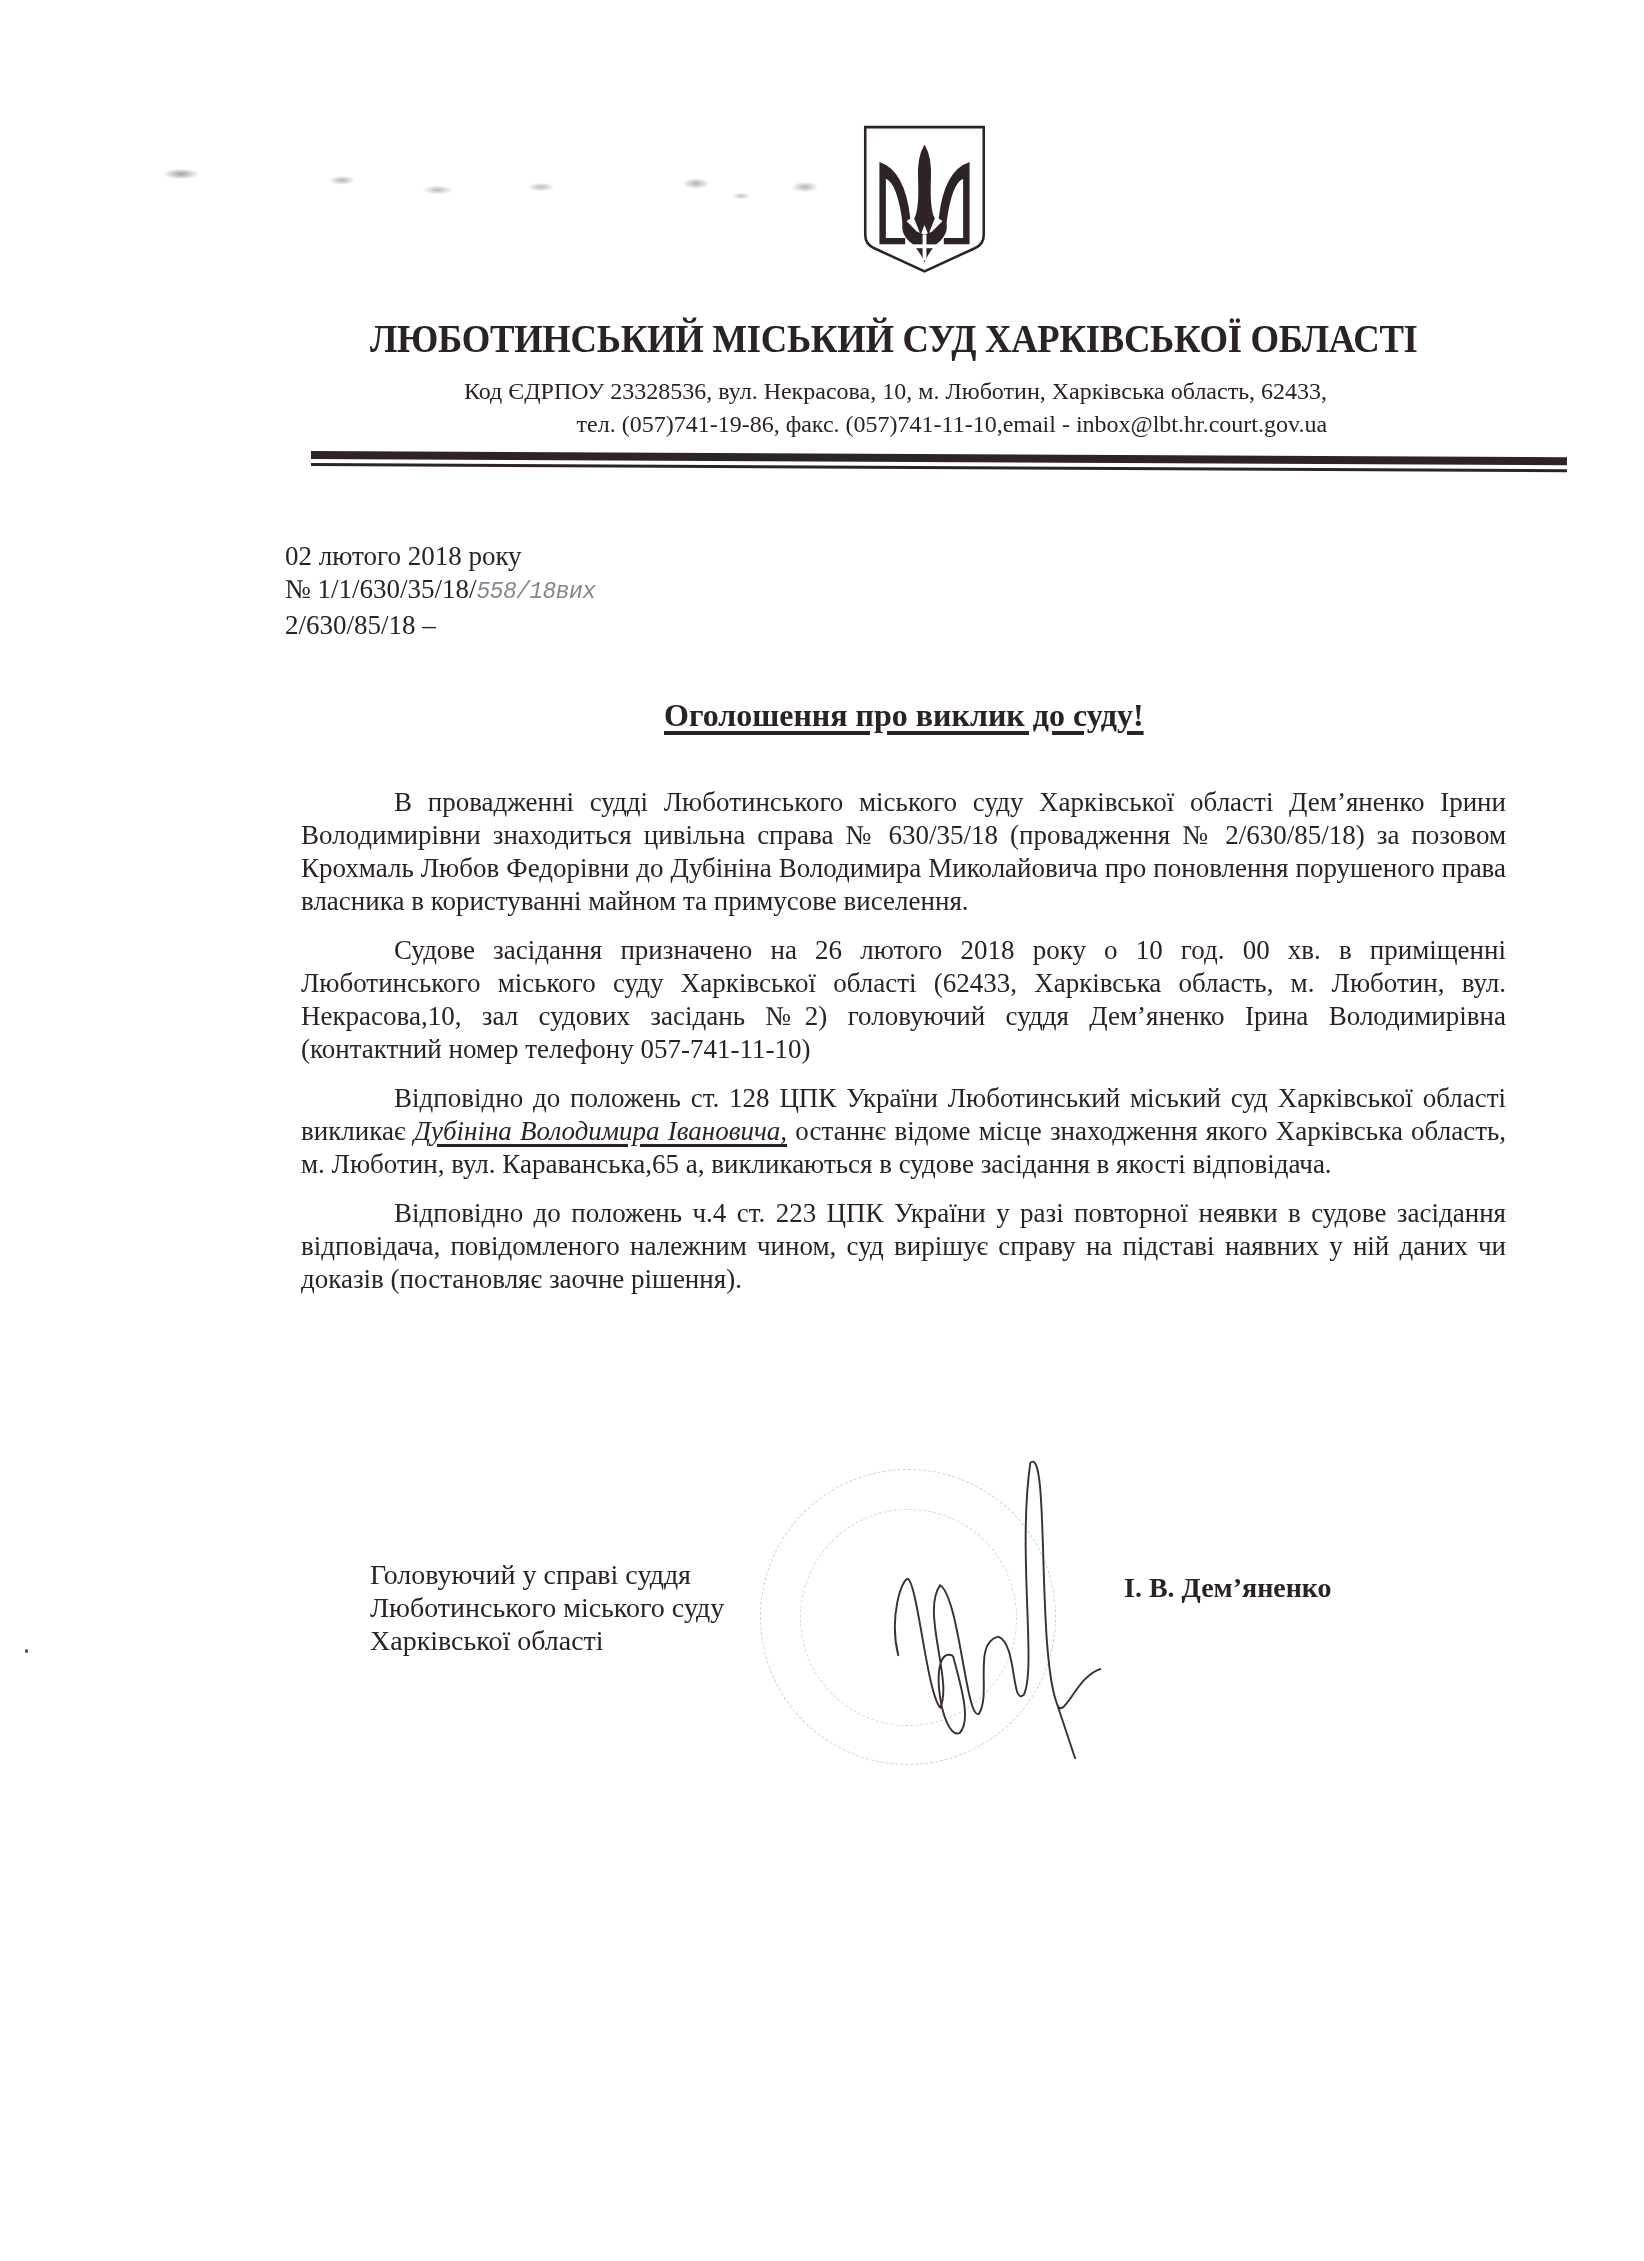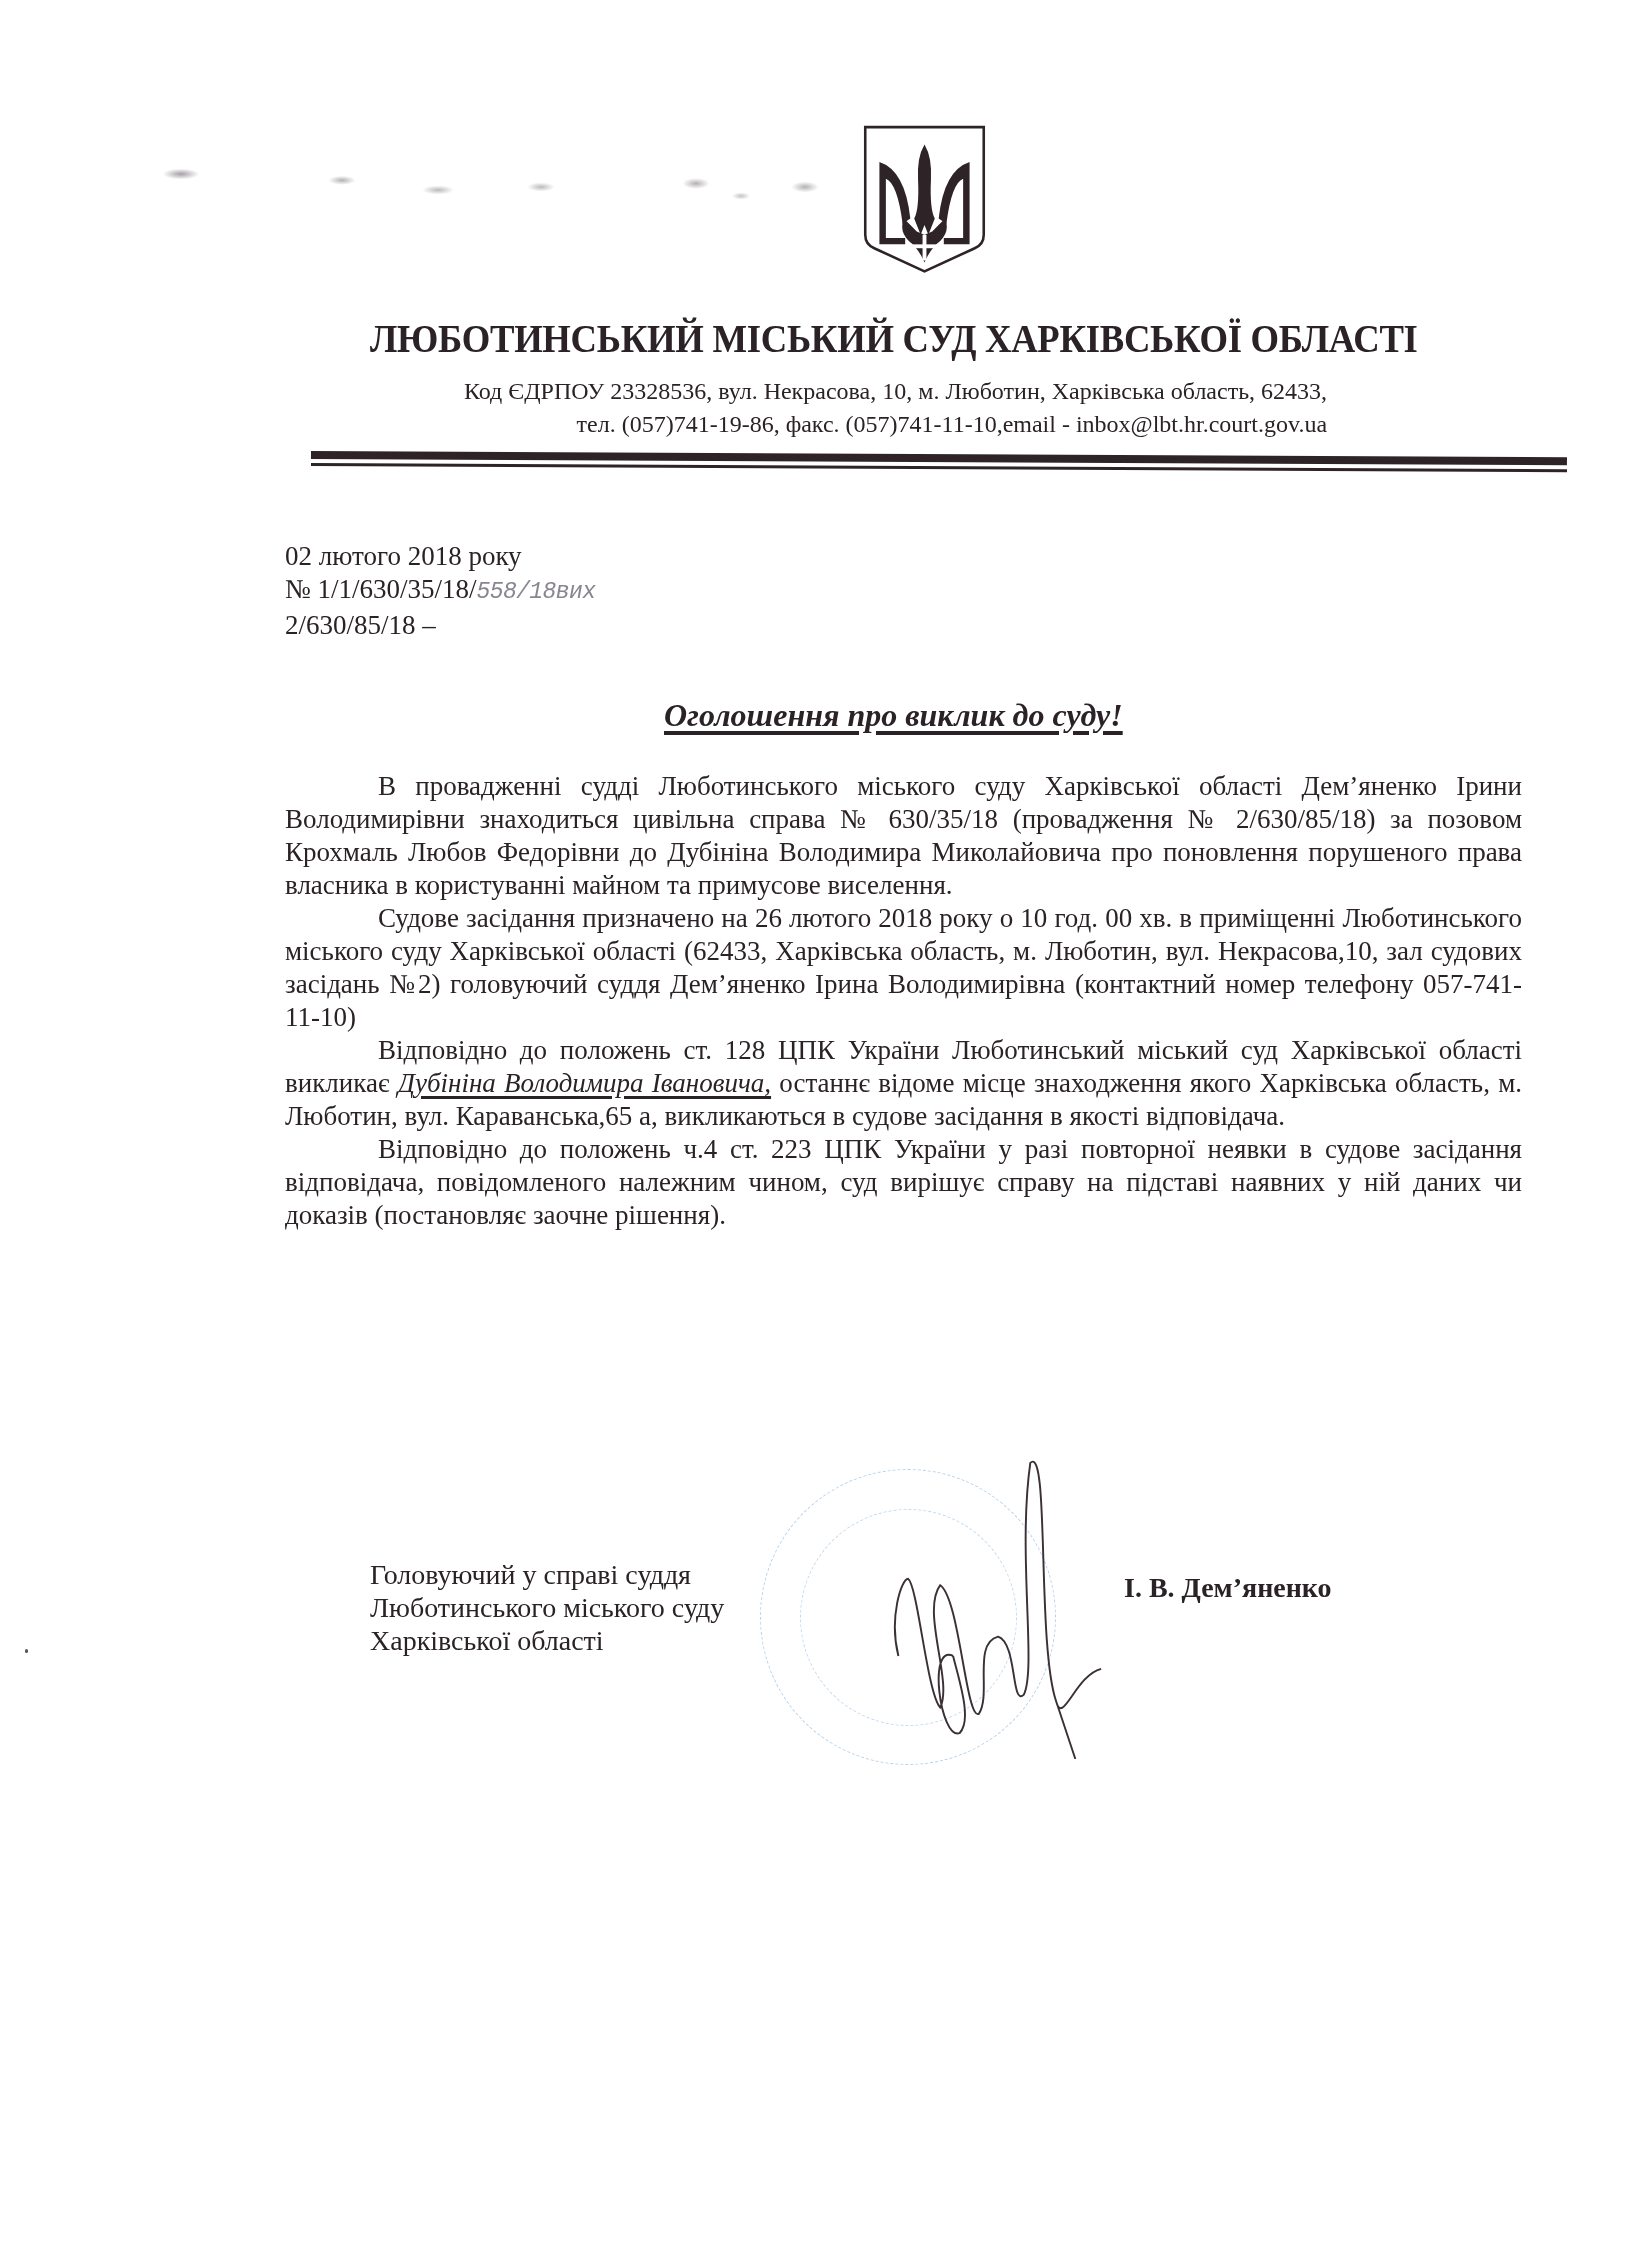--- a/index.html
+++ b/index.html
@@ -18,24 +18,24 @@
     }
     .emblem { left:860px; top:122px; width:129px; height:161px; }
     .court-title { left:370px; top:316px; width:1108px; font-weight:bold; font-size:39px;
       letter-spacing:-0.3px; white-space:nowrap; transform:scaleX(0.94); transform-origin:left top; }
     .contacts { left:464px; top:375px; font-size:24px; line-height:33px; white-space:nowrap; }
     .contacts .l2 { padding-left:28px;text-align:right; }
     .rule-thick { left:311px; top:451px; width:1256px; height:8.4px; background:#2e2326; transform:rotate(0.28deg); transform-origin:left top; }
     .rule-thin { left:311px; top:463px; width:1256px; height:3.2px; background:#2e2326; transform:rotate(0.28deg); transform-origin:left top; }
     .meta { left:285px; top:540px; font-size:27px; line-height:33px; }
     .handwritten { font-family:Liberation Mono, monospace; font-style:italic; color:#8a8590; font-size:23px; letter-spacing:-0.6px; }
-    .heading { left:664px; top:697px; font-size:32px; font-weight:bold; font-style:italic;
+    .heading { left:664px; top:697px; font-size:32px; font-weight:bold; 
       text-decoration:underline; text-decoration-thickness:3.9px; text-underline-offset:5.2px; white-space:nowrap; }
     .body-text { left:285px; top:770px; width:1237px; font-size:27px; line-height:33px; text-align:justify; }
-    .body-text p { margin:0; text-indent:93px; }
+    .body-text p { margin:16px; text-indent:93px; }
     .body-text .name { font-weight:normal; font-style:italic; text-decoration:underline; text-decoration-thickness:3.2px; text-underline-offset:3.9px; }
     .sig-block { left:370px; top:1558px; font-size:28px; font-weight:normal; line-height:33px; }
     .signer { left:1124px; top:1572px; font-size:28px; font-weight:bold; white-space:nowrap; }
     .stamp { left:760px; top:1469px; width:296px; height:296px; border-radius:50%;
       border:1.9px dashed rgba(120,170,220,.55); box-sizing:border-box; }
     .stamp-inner { position:absolute; left:39px; top:39px; width:215px; height:215px; border-radius:50%;
       border:1.3px dashed rgba(120,170,220,.45); }
     .signature { left:863px; top:1450px; width:296px; height:309px; }
     .speck { width:3.9px; height:3.9px; background:#555; border-radius:50%; }
   </style>

